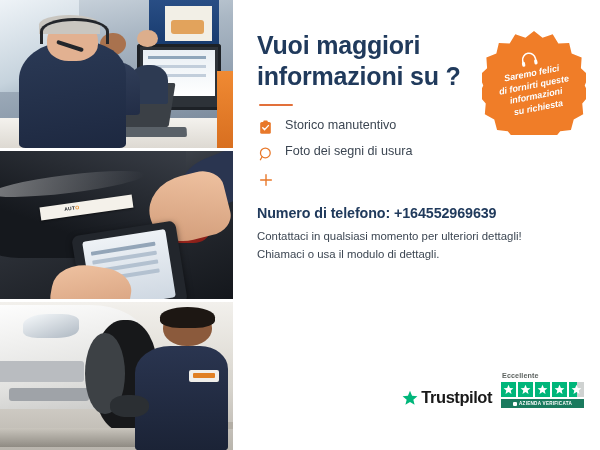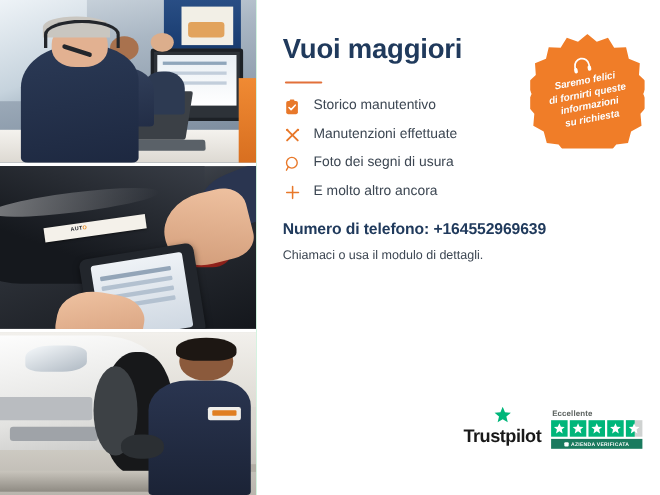--- a/index.html
+++ b/index.html
@@ -308,21 +308,21 @@
   .contact-copy{
     color:#3c4652;font-size:11.4px;line-height:1.55;margin:0;
   }
   .contact-copy span{display:block;}
 
   
   .trustpilot{
     position:absolute;right:16px;bottom:42px;
     display:flex;align-items:flex-end;gap:9px;
   }
-  .tp-logo{display:flex;align-items:center;gap:3px;padding-bottom:1px;flex-direction:column;}
+  .tp-logo{display:flex;align-items:center;gap:3px;padding-bottom:1px;}
   .tp-logo .tp-star{width:16px;height:16px;color:#00b67a;}
   .tp-logo .tp-word{
     color:#191919;font-size:16.5px;font-weight:bold;letter-spacing:-.45px;
   }
   .tp-rating{display:flex;flex-direction:column;align-items:center;gap:2px;}
   .tp-excellent{
     color:#5d6360;font-size:7.2px;font-weight:bold;letter-spacing:.1px;
     align-self:flex-start;margin-left:1px;
   }
   .tp-stars{display:flex;gap:2px;}
@@ -400,20 +400,21 @@
       <div class="badge-patch"></div>
       <div class="glove"></div>
     </div>
 
   </div>
 
   <div class="content">
 
     <h1 class="headline">
       <span>Vuoi maggiori</span>
+      <span class="l2">informazioni su ?</span>
     </h1>
 
     <div class="rule"></div>
 
     <div class="burst">
       <div class="star-shape"></div>
       <div class="inner">
         <svg class="headset-icon" viewBox="0 0 24 20" fill="none" stroke="#ffffff" stroke-width="2.1" stroke-linecap="round">
           <path d="M3.4 13.5V11a8.6 8.6 0 0 1 17.2 0v2.5"></path>
           <rect x="1.6" y="12.4" width="4.2" height="6.6" rx="2.1" fill="#ffffff" stroke="none"></rect>
@@ -432,61 +433,50 @@
         <span class="ficon">
           <svg viewBox="0 0 24 24" width="15" height="15">
             <rect x="3.5" y="3" width="17" height="19" rx="2.6" fill="#e8782a"></rect>
             <rect x="8.6" y="0.8" width="6.8" height="4.2" rx="1.2" fill="#e8782a"></rect>
             <path d="M7.6 12.4l3 3 6-6.4" stroke="#ffffff" stroke-width="2.3" fill="none" stroke-linecap="round" stroke-linejoin="round"></path>
           </svg>
         </span>
         <span class="flabel">Storico manutentivo</span>
       </li>
 
-      <li>
-        <span class="ficon">
-          <svg viewBox="0 0 24 24" width="16" height="16" stroke="#e8782a" stroke-width="2.6" stroke-linecap="round" fill="none">
-            <path d="M4.5 4.5L19 19"></path>
-            <path d="M19 4.5L4.5 19"></path>
-            <circle cx="4.6" cy="4.6" r="1.6" fill="#e8782a" stroke="none"></circle>
-            <circle cx="19.4" cy="4.6" r="1.6" fill="#e8782a" stroke="none"></circle>
-          </svg>
-        </span>
-        <span class="flabel">Manutenzioni effettuate</span>
-      </li>
 
       <li>
         <span class="ficon">
           <svg viewBox="0 0 24 24" width="16" height="16" stroke="#e8782a" stroke-width="1.9" fill="none" stroke-linecap="round">
             <circle cx="11" cy="10.4" r="7.3"></circle>
             <path d="M6.1 16.1L3.6 20.6"></path>
           </svg>
         </span>
         <span class="flabel">Foto dei segni di usura</span>
       </li>
 
 
       <li>
         <span class="ficon">
           <svg viewBox="0 0 24 24" width="16" height="16" stroke="#e8782a" stroke-width="2.1" stroke-linecap="round" fill="none">
             <path d="M12 4v16"></path>
               <path d="M4 12h16"></path>
           </svg>
         </span>
-        <span class="flabel">E molto altro ancora</span>
       </li>
 
     </ul>
 
     <div class="phone-line">
       <span>Numero di telefono:</span>
       <span class="num">+164552969639</span>
     </div>
 
     <p class="contact-copy">
+      <span>Contattaci in qualsiasi momento per ulteriori dettagli!</span>
       <span>Chiamaci o usa il modulo di dettagli.</span>
     </p>
 
     <div class="trustpilot">
       <div class="tp-logo">
         <svg class="tp-star" viewBox="0 0 24 24" fill="#00b67a">
           <path d="M12 1.3l3.1 7.4 8 .6-6.1 5.2 1.9 7.8L12 18.1 5.1 22.3 7 14.5.9 9.3l8-.6z"></path>
         </svg>
         <span class="tp-word">Trustpilot</span>
       </div>

